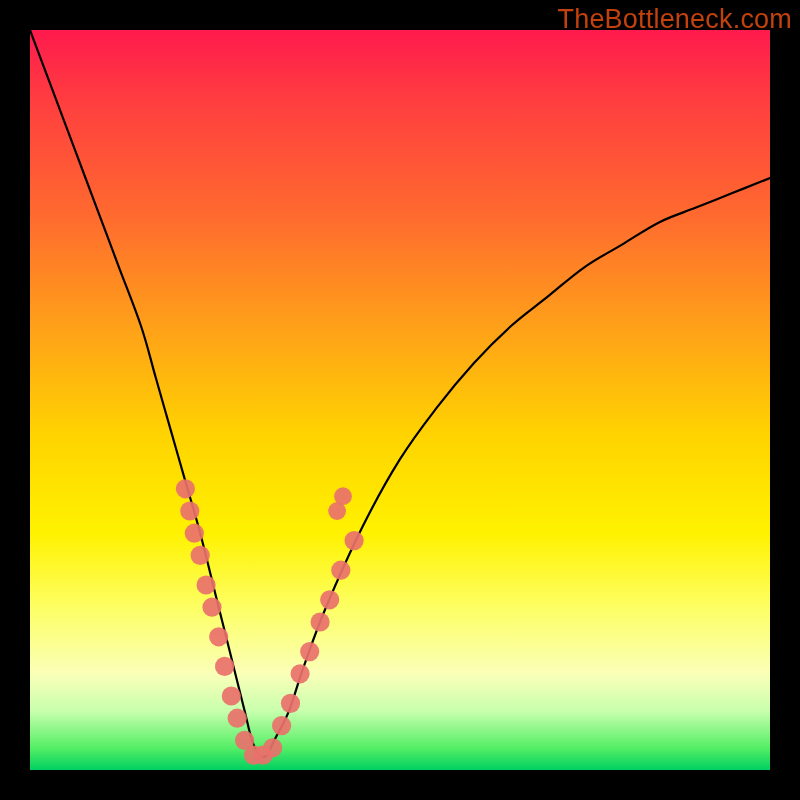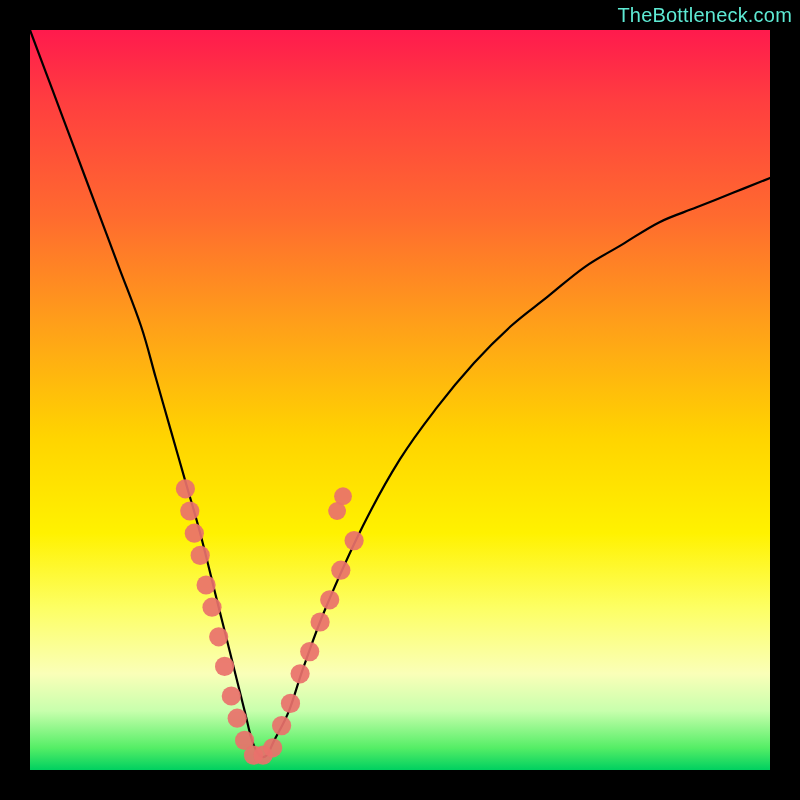--- a/index.html
+++ b/index.html
@@ -42,23 +42,23 @@
     position: absolute;
     left: 0; top: 0;
     width: 740px;
     height: 740px;
     pointer-events: none;
   }
   #watermark {
     position: absolute;
     top: 4px;
     right: 8px;
-    font-size: 20px;
+    font-size: 27px;
     font-weight: 500;
-    color: #5eead4;
+    color: #c2410c;
     letter-spacing: 0.2px;
     user-select: none;
   }
 </style>
 </head>
 <body>
 
 <div id="stage">
   <div id="watermark">TheBottleneck.com</div>
 

